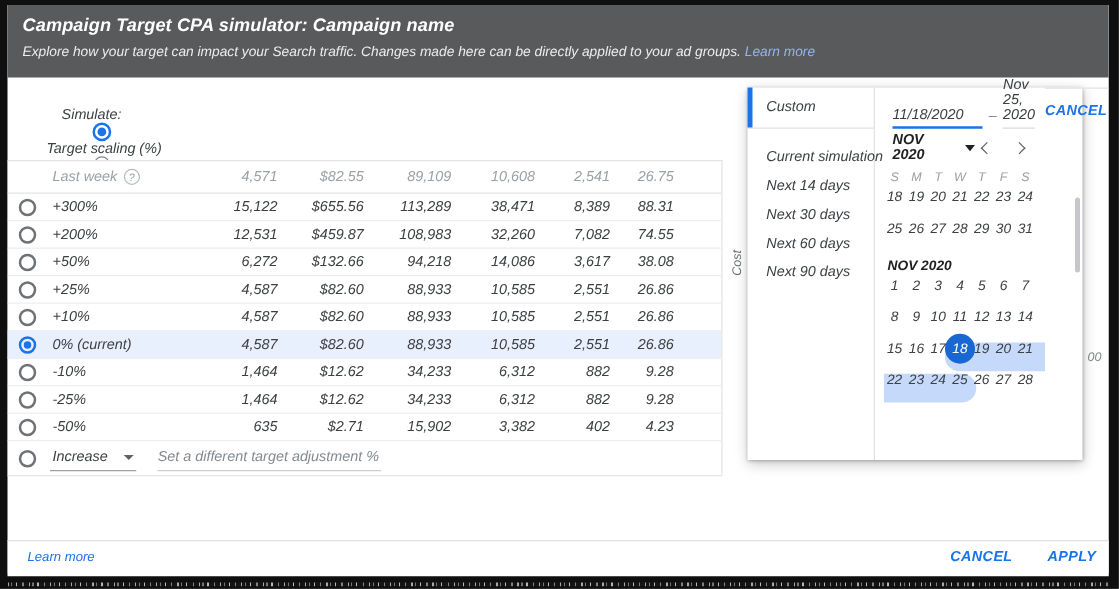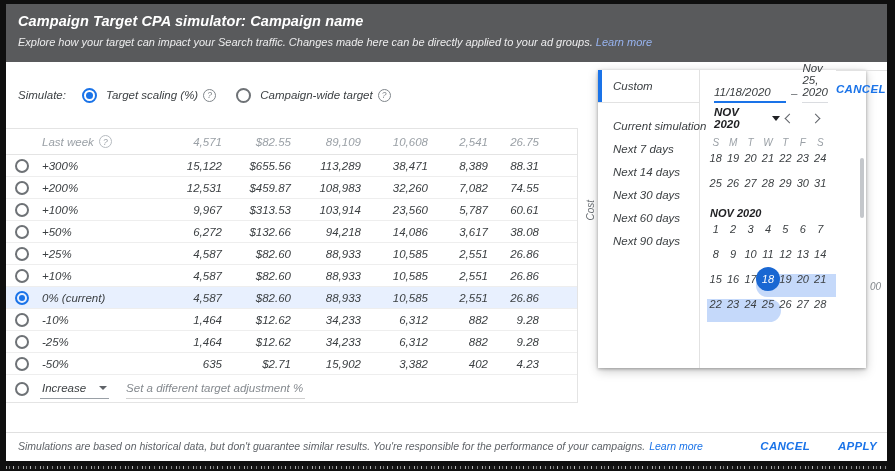--- a/index.html
+++ b/index.html
@@ -10,21 +10,21 @@
     background:repeating-linear-gradient(90deg,#cfcfcf 0 1px,#161616 1px 3px,#8f8f8f 3px 4px,#161616 4px 7px,#e0e0e0 7px 8px,#161616 8px 12px,#9f9f9f 12px 13px,#161616 13px 17px);}
   .dialog{position:absolute;left:6px;top:4px;right:8px;bottom:10px;background:#fff;overflow:hidden;font-style:italic;}
 
   
   .dlg-header{height:58px;background:#595a5c;padding:9px 0 0 12px;}
   .dlg-title{color:#fff;font-size:14.5px;font-weight:bold;letter-spacing:.1px;}
   .dlg-sub{margin-top:7px;font-size:11px;color:#ededee;}
   .dlg-sub .lm{color:#97b3ef;cursor:pointer;}
 
   
-  .simulate-row{position:absolute;left:12px;top:82px;height:18px;display:flex;align-items:center;font-size:11.5px;color:#3c4043;}
+  .simulate-row{position:absolute;left:12px;top:82px;height:18px;display:flex;align-items:center;font-size:11.5px;color:#3c4043;flex-direction:column;}
   .sim-label{margin-right:16px;}
   .radio{width:15px;height:15px;border:2px solid #6e7276;border-radius:50%;position:relative;flex:0 0 auto;cursor:pointer;}
   .radio.sel{border-color:#1a73e8;}
   .radio.sel::after{content:"";position:absolute;inset:2px;border-radius:50%;background:#1a73e8;}
   .opt{margin:0 5px 0 9px;}
   .qm{width:13px;height:13px;border:1px solid #80868b;border-radius:50%;color:#80868b;font-size:8.5px;display:inline-flex;align-items:center;justify-content:center;flex:0 0 auto;cursor:pointer;}
   .gap{width:20px;}
 
   
   .sim-table{position:absolute;left:0;top:124px;width:572px;border-top:1px solid #e4e4e4;border-right:1px solid #e4e4e4;font-size:11.5px;color:#3c4043;background:#fff;}
@@ -152,32 +152,20 @@
             <span class="c-num">$459.87</span>
             <span class="c-num">108,983</span>
             <span class="c-num">32,260</span>
             <span class="c-num">7,082</span>
             <span class="c-num">74.55</span>
           </div>
           <div class="t-row">
             <span class="c-radio">
               <span class="radio"></span>
             </span>
-            <span class="c-label">+100%</span>
-            <span class="c-num">9,967</span>
-            <span class="c-num">$313.53</span>
-            <span class="c-num">103,914</span>
-            <span class="c-num">23,560</span>
-            <span class="c-num">5,787</span>
-            <span class="c-num">60.61</span>
-          </div>
-          <div class="t-row">
-            <span class="c-radio">
-              <span class="radio"></span>
-            </span>
             <span class="c-label">+50%</span>
             <span class="c-num">6,272</span>
             <span class="c-num">$132.66</span>
             <span class="c-num">94,218</span>
             <span class="c-num">14,086</span>
             <span class="c-num">3,617</span>
             <span class="c-num">38.08</span>
           </div>
           <div class="t-row">
             <span class="c-radio">
@@ -261,36 +249,34 @@
             <span class="dd-tri"></span>
           </span>
         <span class="ph">Set a different target adjustment %</span>
       </div>
     </div>
 
     <div class="cost-label">Cost</div>
     <div class="frag">00</div>
 
     <div class="dlg-footer">
-      <span>Simulations are based on historical data, but don't guarantee similar results. You're responsible for the performance of your campaigns.</span>
       <span class="lmb">Learn more</span>
       <span class="sp"></span>
       <span class="btn">CANCEL</span>
       <span class="btn">APPLY</span>
     </div>
 
     <div class="dp">
       <div class="dp-main">
         <div class="dp-left">
           <div class="dp-custom">
               <span>Custom</span>
             </div>
           <div class="dp-presets" id="dp-presets">
               <div class="dp-item">Current simulation</div>
-              <div class="dp-item">Next 7 days</div>
               <div class="dp-item">Next 14 days</div>
               <div class="dp-item">Next 30 days</div>
               <div class="dp-item">Next 60 days</div>
               <div class="dp-item">Next 90 days</div>
             </div>
         </div>
         <div class="dp-right">
           <div class="dp-dates">
             <span class="dp-start">11/18/2020</span>
             <span class="dp-dash">–</span>

